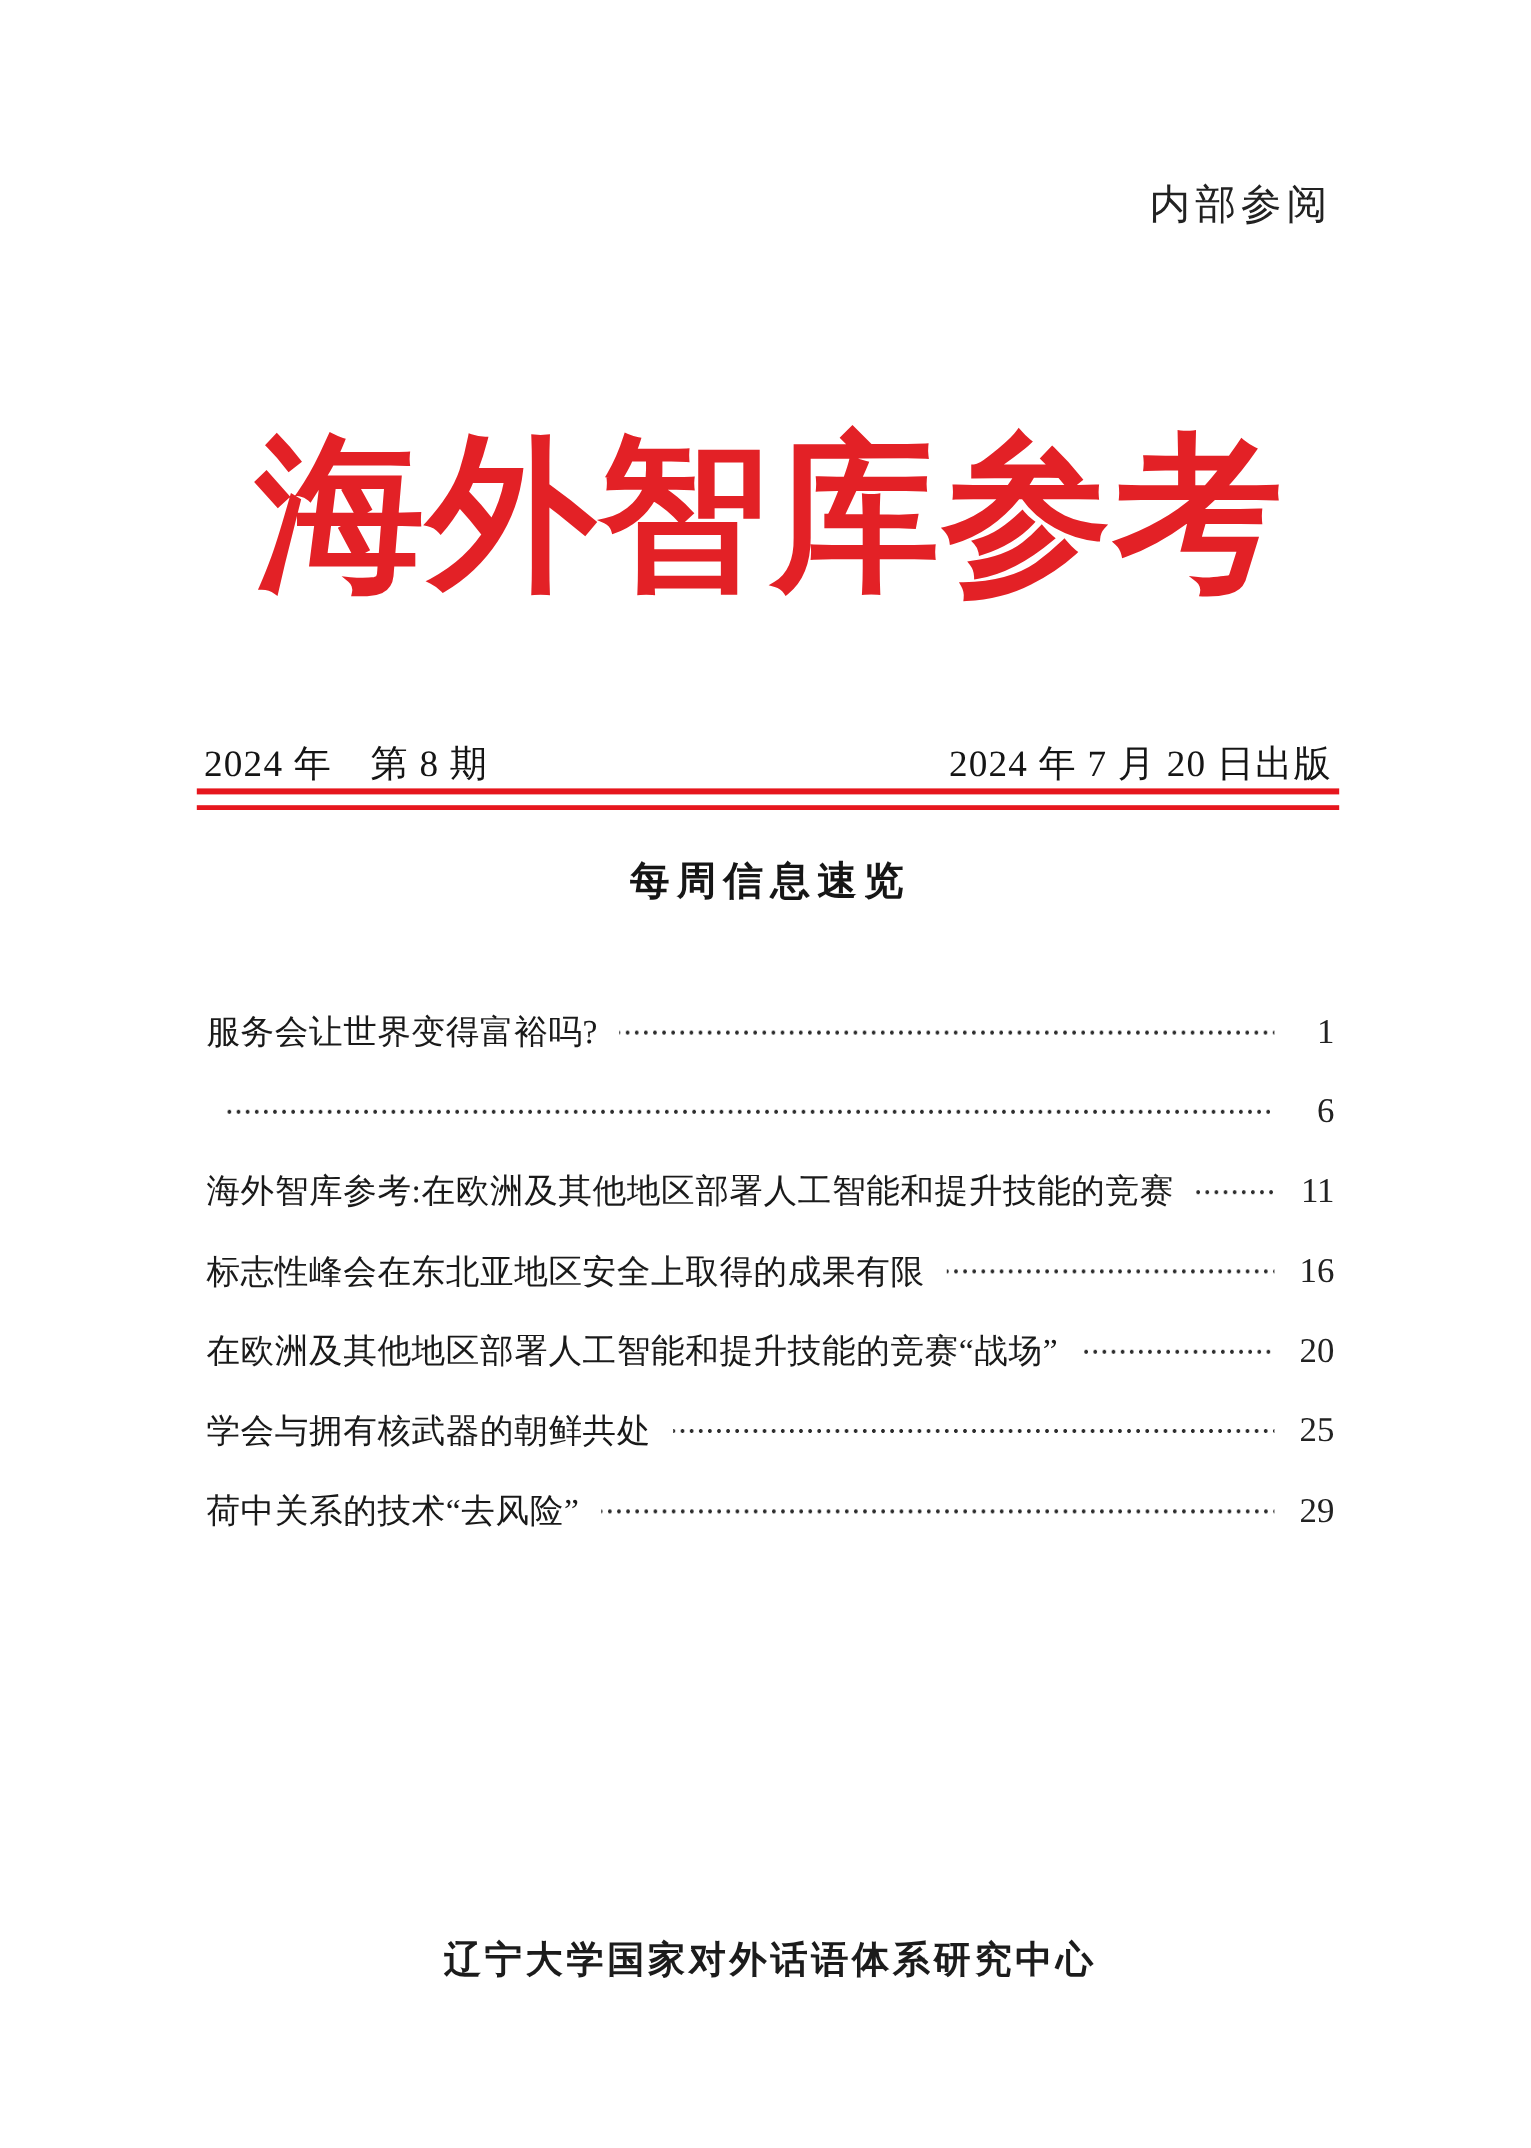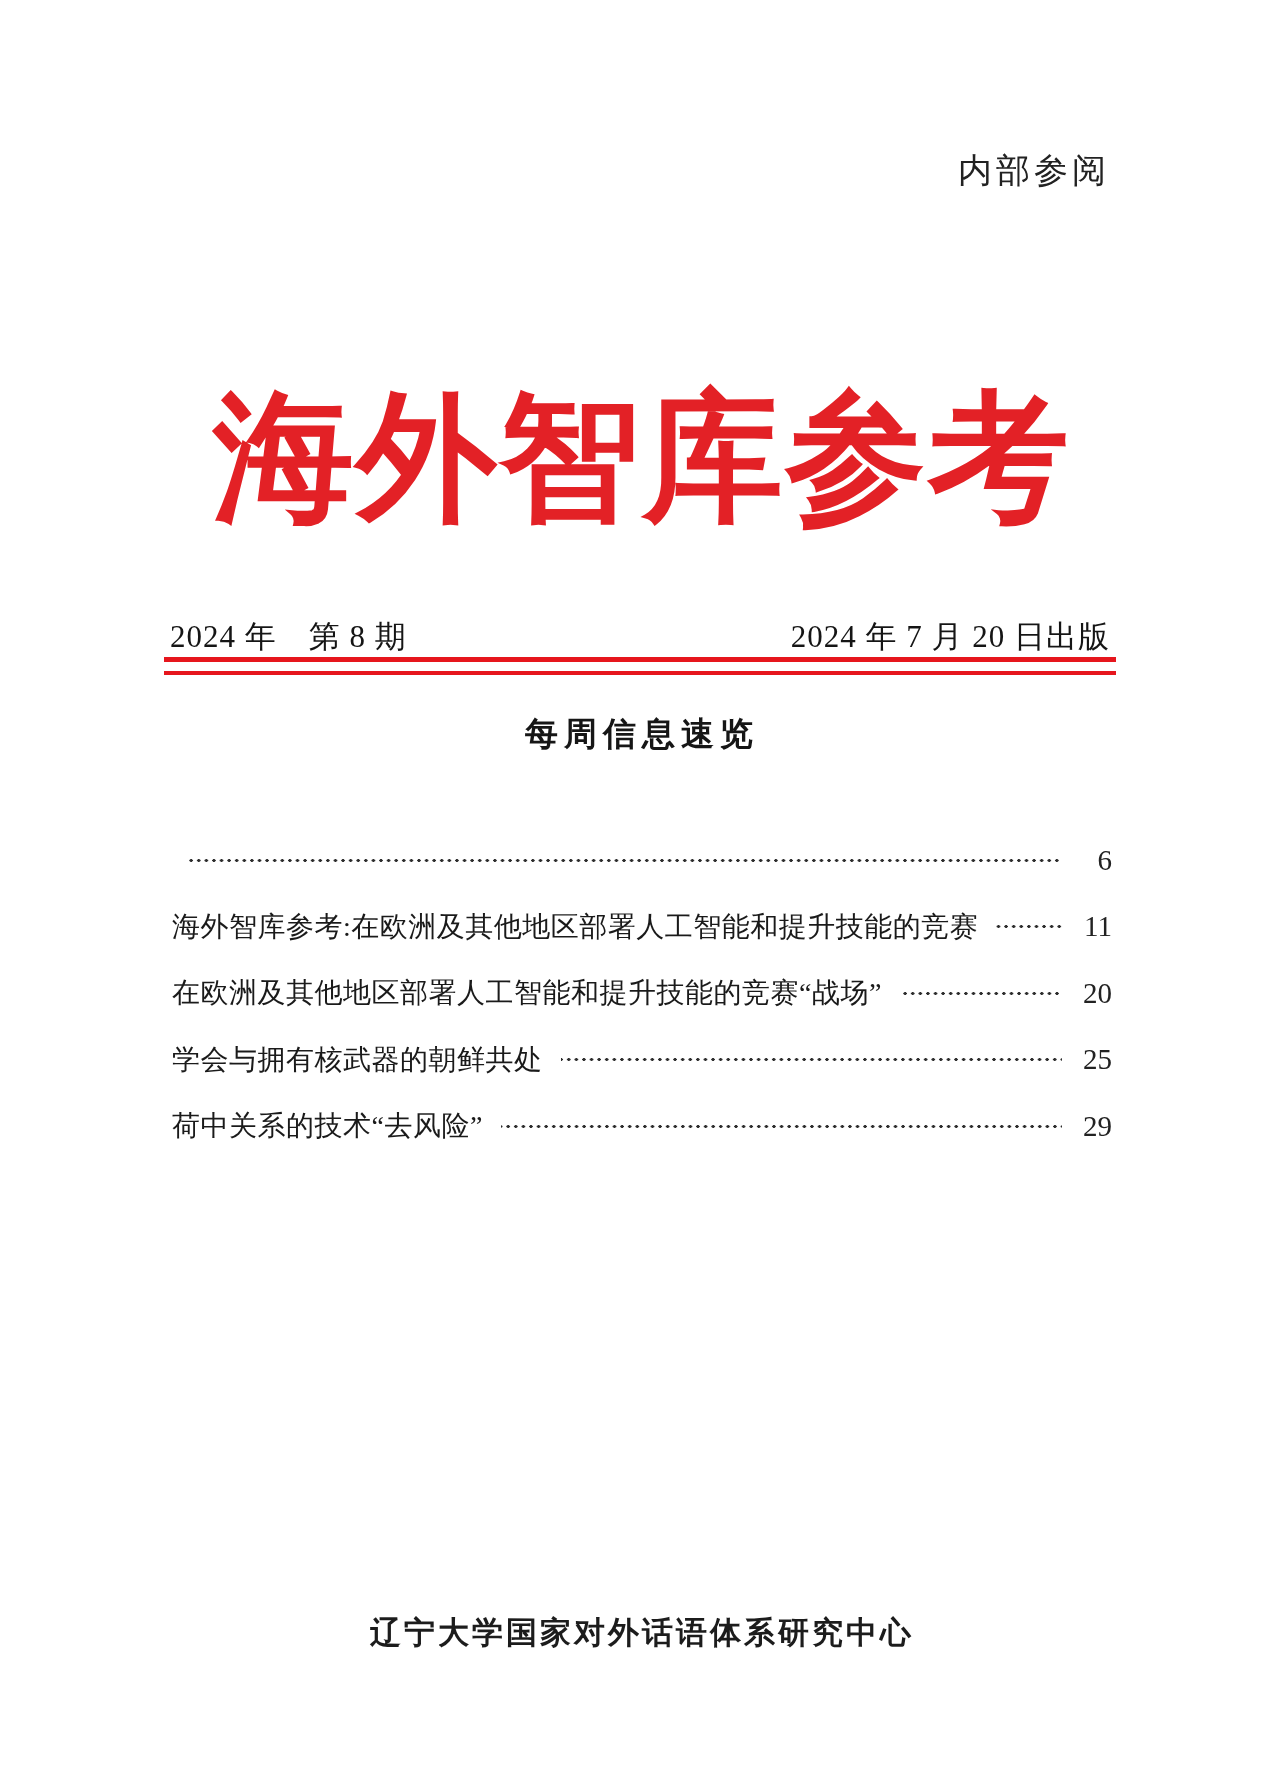--- a/index.html
+++ b/index.html
@@ -32,21 +32,20 @@
     position:absolute;
     top:348px;left:150px;right:150px;
     text-align:center;
     font-family:"Liberation Serif","DejaVu Serif",serif;
     font-size:141px;
     font-weight:900;
     line-height:1.08;
     letter-spacing:2px;
     color:var(--accent);
     white-space:nowrap;
-    margin-top:28px;
   }
   .issue-row{
     position:absolute;
     top:608px;left:162px;right:166px;
     display:flex;
     justify-content:space-between;
     align-items:baseline;
     font-size:31px;
     letter-spacing:1px;
     color:#151515;
@@ -124,32 +123,42 @@
     <span>2024 年　第 8 期</span>
     <span>2024 年 7 月 20 日出版</span>
   </div>
 
   <div class="rule thick"></div>
   <div class="rule thin"></div>
 
   <h2 class="section-title">每周信息速览</h2>
 
   <ul class="toc">
+    <li class="toc-item">
+      <span class="toc-title">服务会让世界变得富裕吗?</span>
+      <span class="toc-dots"></span>
+      <span class="toc-page">1</span>
+    </li>
 
     <li class="toc-item">
       <span class="toc-dots"></span>
       <span class="toc-page">6</span>
     </li>
 
     <li class="toc-item">
       <span class="toc-title">海外智库参考:在欧洲及其他地区部署人工智能和提升技能的竞赛</span>
       <span class="toc-dots"></span>
       <span class="toc-page">11</span>
     </li>
 
+    <li class="toc-item">
+      <span class="toc-title">标志性峰会在东北亚地区安全上取得的成果有限</span>
+      <span class="toc-dots"></span>
+      <span class="toc-page">16</span>
+    </li>
 
     <li class="toc-item">
       <span class="toc-title">在欧洲及其他地区部署人工智能和提升技能的竞赛“战场”</span>
       <span class="toc-dots"></span>
       <span class="toc-page">20</span>
     </li>
 
     <li class="toc-item">
       <span class="toc-title">学会与拥有核武器的朝鲜共处</span>
       <span class="toc-dots"></span>

